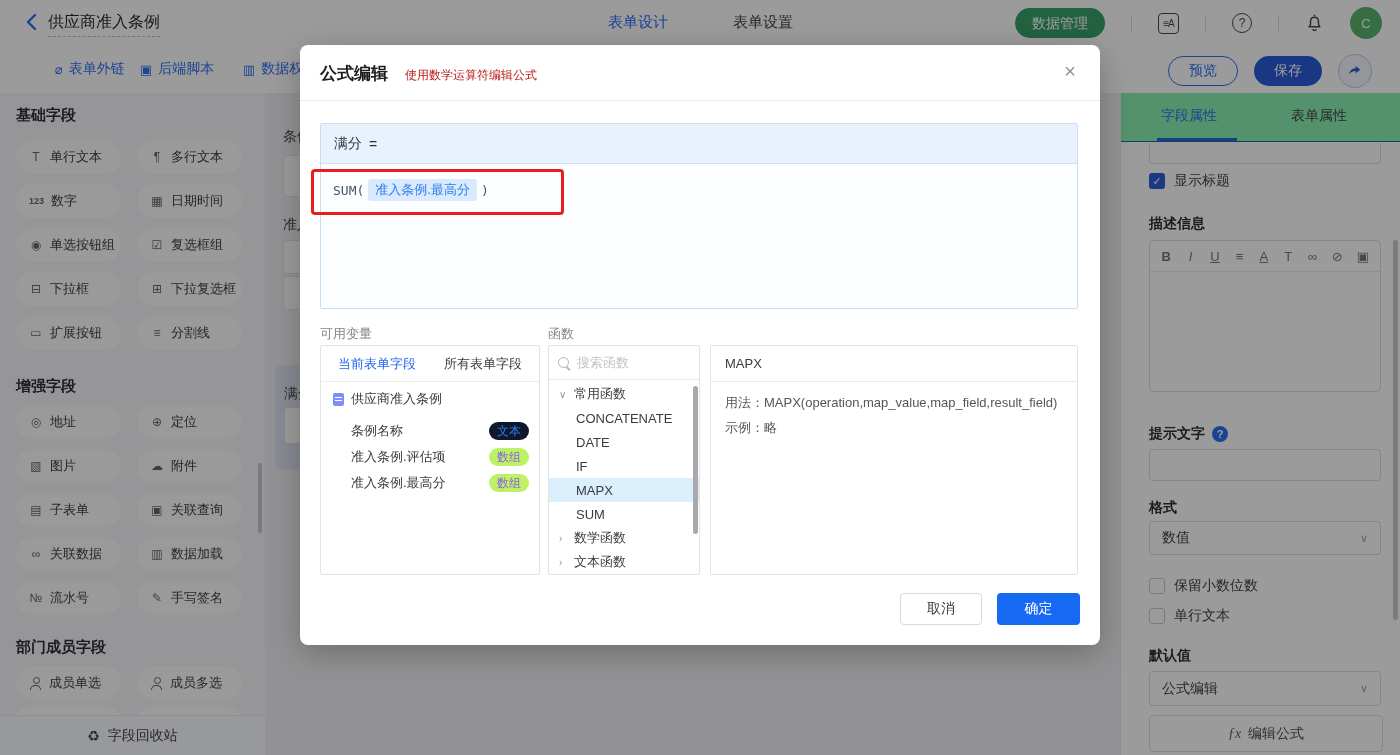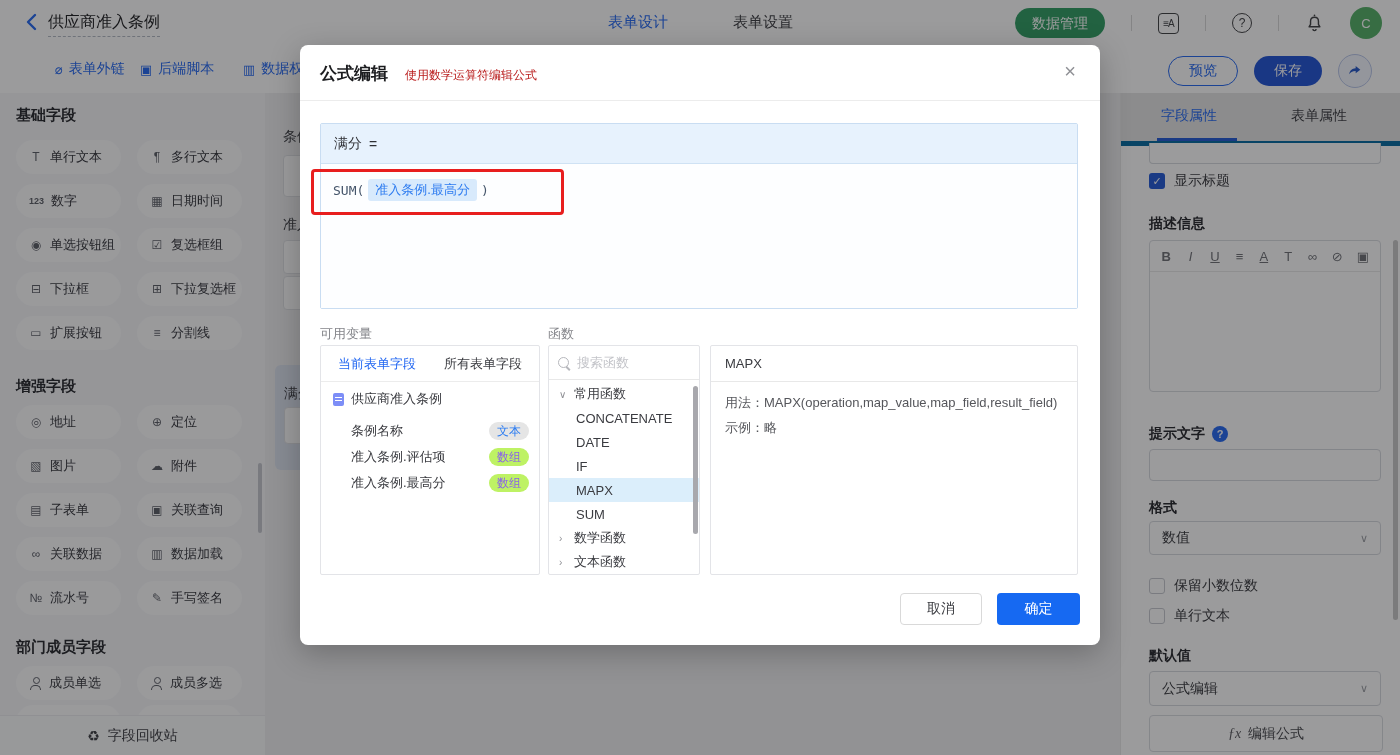--- a/index.html
+++ b/index.html
@@ -50,21 +50,21 @@
   .sb-scroll{left:258px;top:370px;width:4px;height:70px;border-radius:2px;background:#c4c7ce;}
 
   
   #canvas{left:265px;top:93px;width:855px;height:662px;background:#eff0f2;overflow:hidden;}
   .cv-label{font-size:14px;color:#3a3b40;white-space:nowrap;}
   .cv-input{background:#fff;border:1px solid #e1e2e6;border-radius:4px;}
   .cv-selected{background:#dce3f0;border-radius:6px;}
 
   
   #rightbar{left:1120px;top:93px;width:280px;height:662px;background:#fff;border-left:1px solid #e8e8e8;box-sizing:border-box;}
-  .rb-tabs{left:0;top:0;width:280px;height:48px;border-bottom:5px solid #0369a1;background:#e5e5e5;}
+  .rb-tabs{left:0;top:0;width:280px;height:48px;border-bottom:1px solid #0369a1;background:#86efac;}
   .rb-tab{top:14px;font-size:14px;cursor:pointer;}
   .rb-tab.active{color:#2468f2;}
   .rb-underline{left:36px;top:45px;width:80px;height:3px;background:#2158d6;}
   .rb-h{font-size:14px;font-weight:bold;color:#25262b;}
   .rb-input{border:1px solid #d6d9de;border-radius:4px;background:#fff;box-sizing:border-box;}
   .chk{width:16px;height:16px;border-radius:3px;box-sizing:border-box;}
   .chk.on{background:#2158d6;color:#fff;font-size:11px;display:flex;align-items:center;justify-content:center;}
   .chk.off{border:1px solid #c6c9cf;background:#fff;}
   .chk-row{display:flex;align-items:center;gap:9px;font-size:14px;color:#36373c;}
   .editor{border:1px solid #d9dce1;border-radius:4px;box-sizing:border-box;background:#fff;}
@@ -102,21 +102,21 @@
   .v-tabs{left:0;top:0;width:100%;height:36px;border-bottom:1px solid #ececec;box-sizing:border-box;
     display:flex;align-items:center;justify-content:space-between;padding:0 17px;font-size:13px;}
   .v-tab-active{color:#2468f2;cursor:pointer;}
   .v-tab{color:#3a3b40;cursor:pointer;}
   .tree-root{left:12px;top:44px;display:flex;align-items:center;gap:7px;font-size:13px;color:#3a3b40;}
   .doc-ic{width:11px;height:13px;background:#7d8ef7;border-radius:2px;position:relative;}
   .doc-ic::after{content:"";position:absolute;left:2px;top:4px;width:7px;height:1.6px;background:#fff;box-shadow:0 3px 0 #fff;}
   .tree-row{left:30px;height:26px;display:flex;align-items:center;justify-content:space-between;width:178px;cursor:pointer;}
   .tree-name{font-size:13px;color:#3a3b40;}
   .badge{font-size:12px;height:18px;line-height:18px;padding:0 8px;border-radius:9px;}
-  .badge.text{background:#e5e5e5;color:#2b7cf2;}
+  .badge.text{background:#0f172a;color:#2b7cf2;}
   .badge.array{background:#bef264;color:#8a62e9;}
   .fn-search{left:0;top:0;width:100%;height:34px;border-bottom:1px solid #e8e8e8;box-sizing:border-box;
     display:flex;align-items:center;padding:0 9px;gap:6px;}
   .fn-search input{border:none;outline:none;width:100px;font-size:13px;color:#0f766e;background:transparent;
     font-family:"Liberation Sans","DejaVu Sans",sans-serif;}
   .fn-search input::placeholder{color:#c2c3c8;}
   .mag{width:9px;height:9px;border:1.5px solid #b6b7bc;border-radius:50%;position:relative;flex:none;}
   .mag::after{content:"";position:absolute;left:8px;top:8px;width:5px;height:1.5px;background:#b6b7bc;transform:rotate(45deg);transform-origin:0 0;}
   .fn-list{left:0;top:36px;width:100%;}
   .fn-group{height:24px;display:flex;align-items:center;padding:0 10px;gap:6px;font-size:13px;color:#3a3b40;cursor:pointer;}

